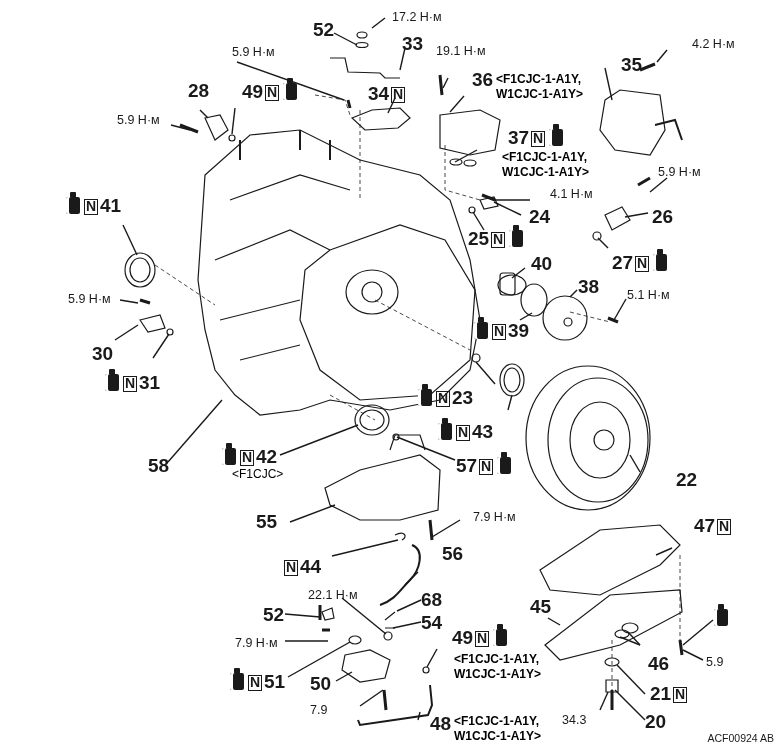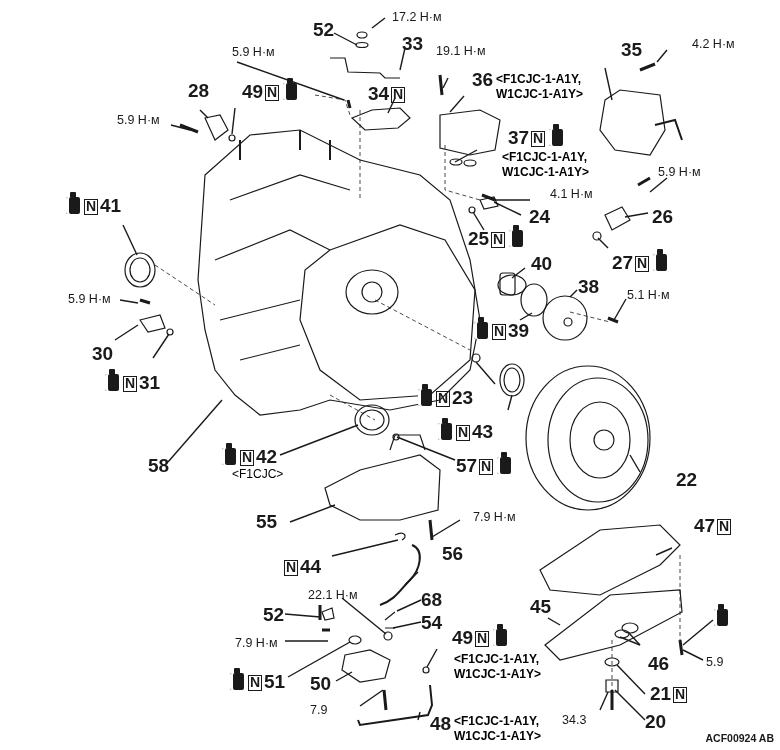--- a/index.html
+++ b/index.html
@@ -6,21 +6,21 @@
   body { width: 780px; height: 750px; position: relative; overflow: hidden; font-family: "Liberation Sans", sans-serif; color: #1a1a1a; }
   svg#art { position: absolute; left: 0; top: 0; width: 780px; height: 750px; }
   .lbl { position: absolute; white-space: nowrap; line-height: 1; }
   .num { font-weight: bold; font-size: 19px; color: #1a1a1a; }
   .tq { font-size: 12.5px; color: #1a1a1a; }
   .var { font-weight: bold; font-size: 12px; line-height: 15px; color: #000000; white-space: pre; }
   .nbox { display: inline-block; width: 14px; height: 16px; border: 1.5px solid #1a1a1a; box-sizing: border-box; font-weight: bold; font-size: 14px; line-height: 13px; text-align: center; vertical-align: 1px; margin: 0 2px; }
   .oil { display: inline-block; position: relative; width: 14px; height: 22px; vertical-align: -2px; margin: 0 2px; }
   .oil::before { content: ""; position: absolute; left: 4px; top: 0; width: 6px; height: 5px; background: #1a1a1a; border-radius: 1px 1px 0 0; }
   .oil::after { content: ""; position: absolute; left: 0; top: 5px; width: 14px; height: 17px; background: #1a1a1a; border-radius: 2px; box-shadow: inset 3px 0 0 #fff, inset -0px 0 0 #1a1a1a; }
-  .code { position: absolute; right: 6px; bottom: 6px; font-weight: bold; font-size: 10.5px; }
+  .code { position: absolute; right: 6px; bottom: 6px; font-weight: normal; font-size: 10.5px; }
 </style>
 </head>
 <body>
 
 <svg id="art" viewBox="0 0 780 750">
   <g fill="none" stroke="#1a1a1a" stroke-width="1.2">
 
     <path d="M205 175 L250 135 L300 130 L360 160 L420 175 L450 200 L470 260 L480 320 L470 370 L440 400 L390 410 L330 400 L300 410 L260 415 L235 395 L215 370 L205 330 L198 280 Z"></path>
     <path d="M330 250 L400 225 L445 240 L475 290 L470 360 L430 395 L360 400 L320 370 L300 320 L305 270 Z"></path>
     <ellipse cx="372" cy="292" rx="26" ry="22"></ellipse>
@@ -182,21 +182,21 @@
 <div class="lbl num" style="left:313px;top:20px">52</div>
 <div class="lbl tq" style="left:392px;top:11px">17.2 Н·м</div>
 <div class="lbl num" style="left:402px;top:34px">33</div>
 <div class="lbl tq" style="left:232px;top:46px">5.9 Н·м</div>
 <div class="lbl tq" style="left:436px;top:45px">19.1 Н·м</div>
 
 <div class="lbl num" style="left:472px;top:70px">36</div>
 <div class="lbl var" style="left:496px;top:72px">&lt;F1CJC-1-A1Y,
 W1CJC-1-A1Y&gt;</div>
 
-<div class="lbl num" style="left:621px;top:40px">35</div>
+<div class="lbl num" style="left:621px;top:55px">35</div>
 <div class="lbl tq" style="left:692px;top:38px">4.2 Н·м</div>
 
 <div class="lbl num" style="left:188px;top:81px">28</div>
 <div class="lbl" style="left:242px;top:78px">
   <span class="num">49</span><span class="nbox">N</span><span class="oil"></span>
 </div>
 <div class="lbl tq" style="left:117px;top:114px">5.9 Н·м</div>
 
 <div class="lbl" style="left:368px;top:84px">
   <span class="num">34</span><span class="nbox">N</span>

